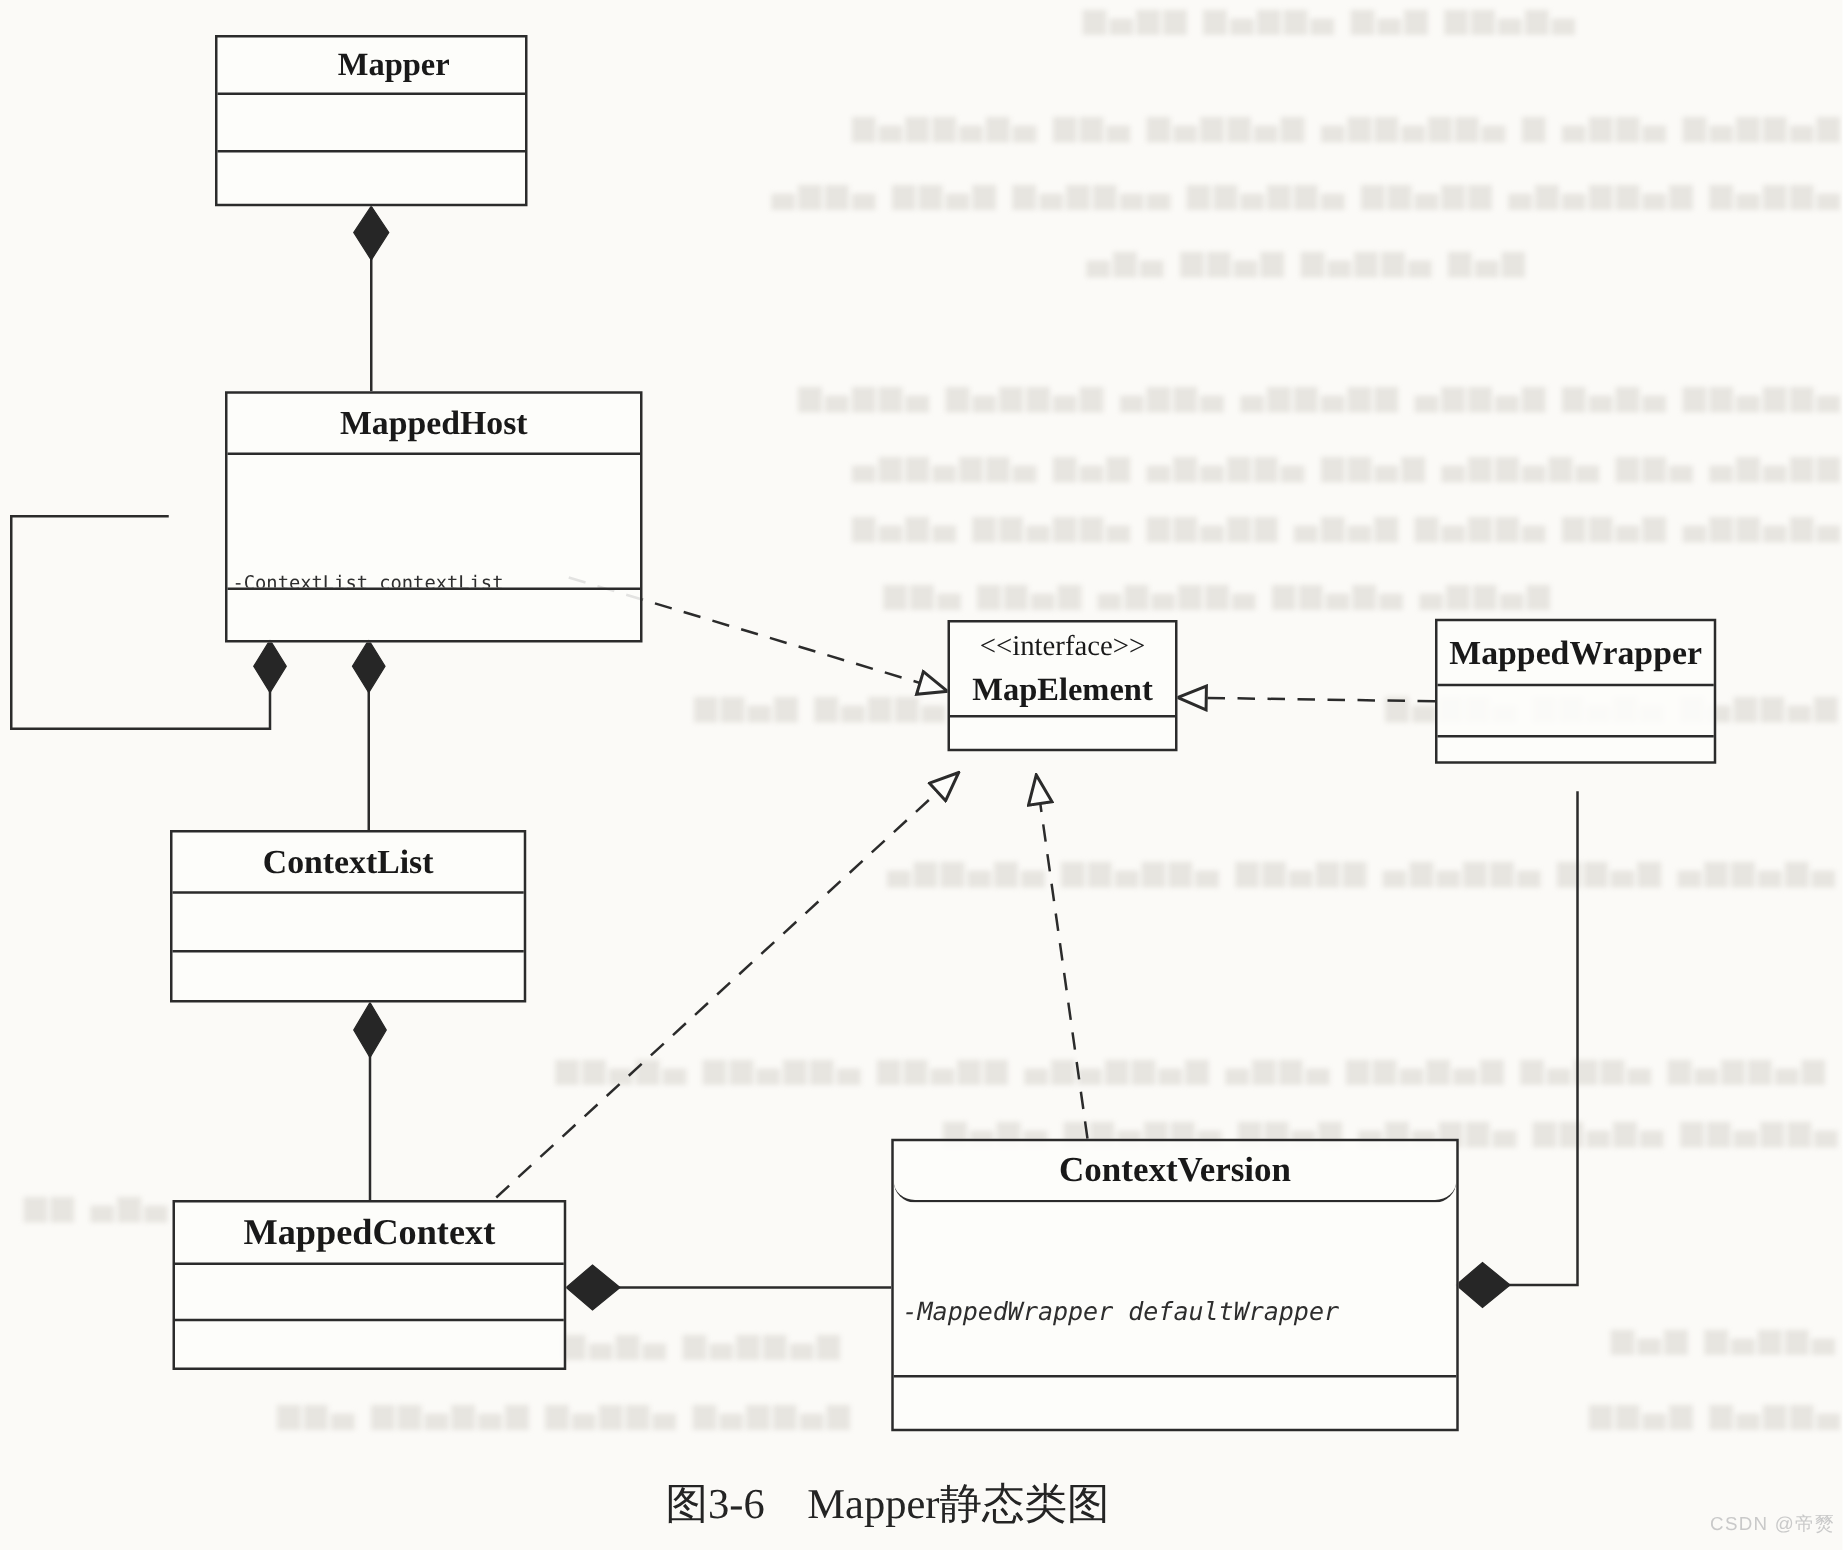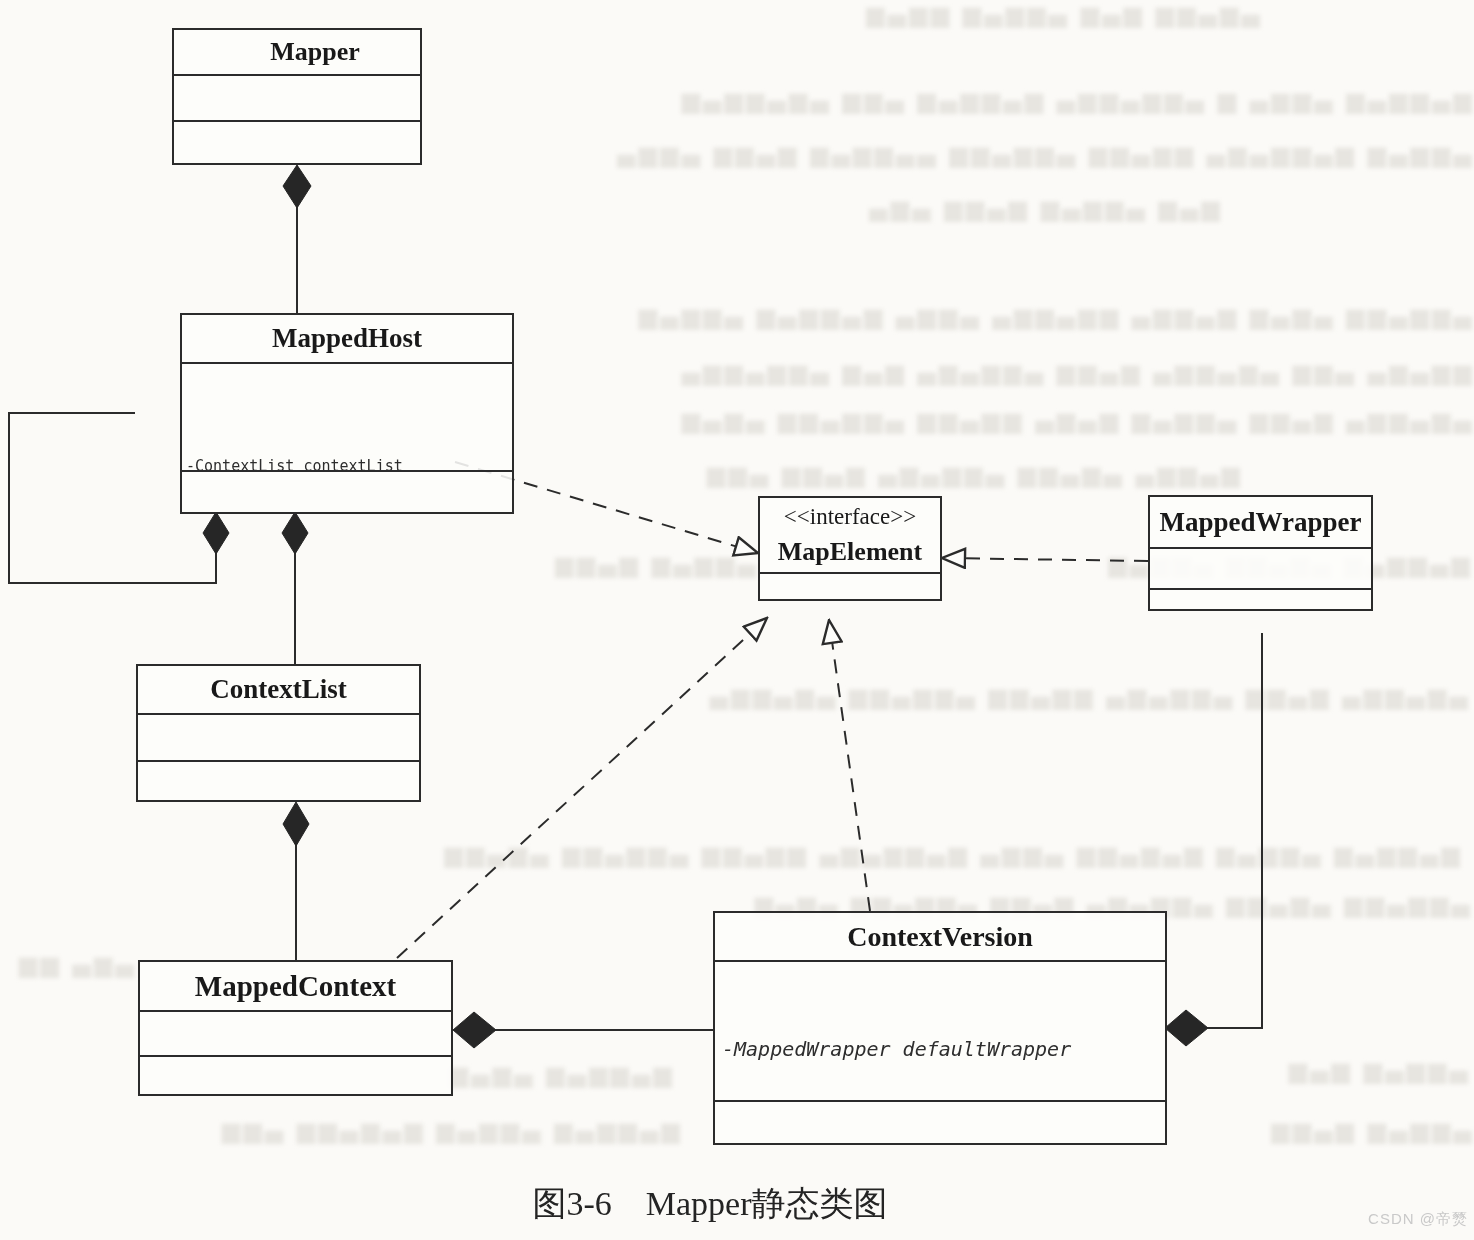--- a/index.html
+++ b/index.html
@@ -46,21 +46,21 @@
 
   #box-contextlist{left:136px;top:664px;width:285px;height:138px;}
   #box-contextlist .uml-title{height:49px;line-height:47px;font-size:27px;}
   #box-contextlist .uml-attrs{height:47px;line-height:45px;font-size:20px;}
 
   #box-mappedcontext{left:138px;top:960px;width:315px;height:136px;}
   #box-mappedcontext .uml-title{height:50px;line-height:48px;font-size:29px;}
   #box-mappedcontext .uml-attrs{height:45px;line-height:43px;font-size:20px;}
 
   #box-contextversion{left:713px;top:911px;width:454px;height:234px;}
-  #box-contextversion .uml-title{height:49px;line-height:47px;font-size:28px;}
+  #box-contextversion .uml-title{height:49px;line-height:47px;font-size:28px;border-radius:17px;}
   #box-contextversion .uml-attrs{height:140px;line-height:34px;font-size:20px;padding-top:2px;padding-left:7px;font-style:italic;}
 
   #box-mapelement{left:758px;top:496px;width:184px;height:105px;}
   #box-mapelement .iface-head{
     height:76px;border-bottom:2px solid #2b2b2b;box-sizing:border-box;
     text-align:center;font-family:"Liberation Serif",serif;color:#191919;overflow:hidden;
   }
   #box-mapelement .stereotype{font-size:23px;line-height:37px;font-weight:normal;}
   #box-mapelement .iface-name{font-size:26px;line-height:34px;font-weight:bold;}
 

